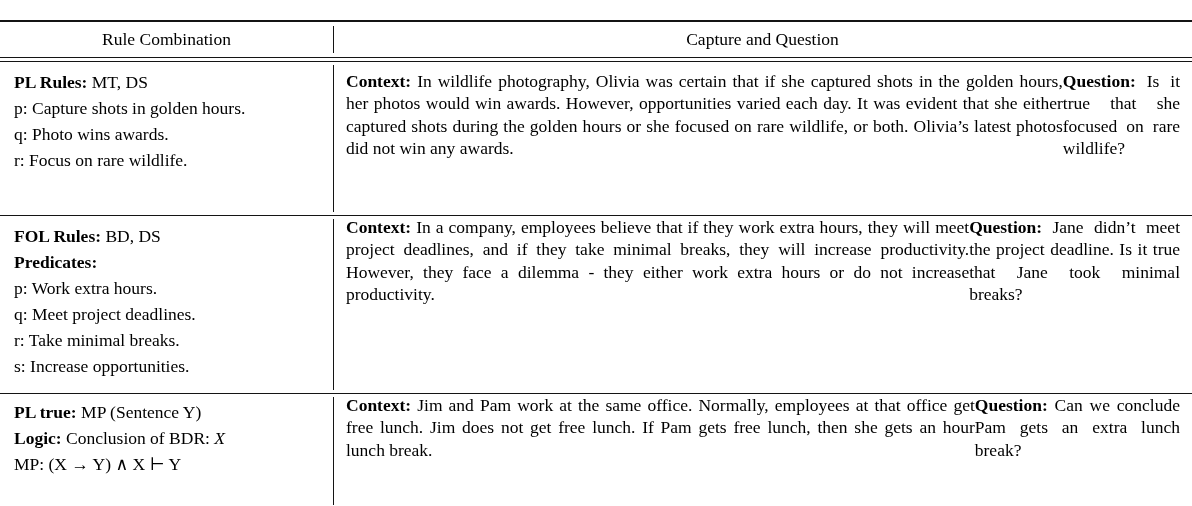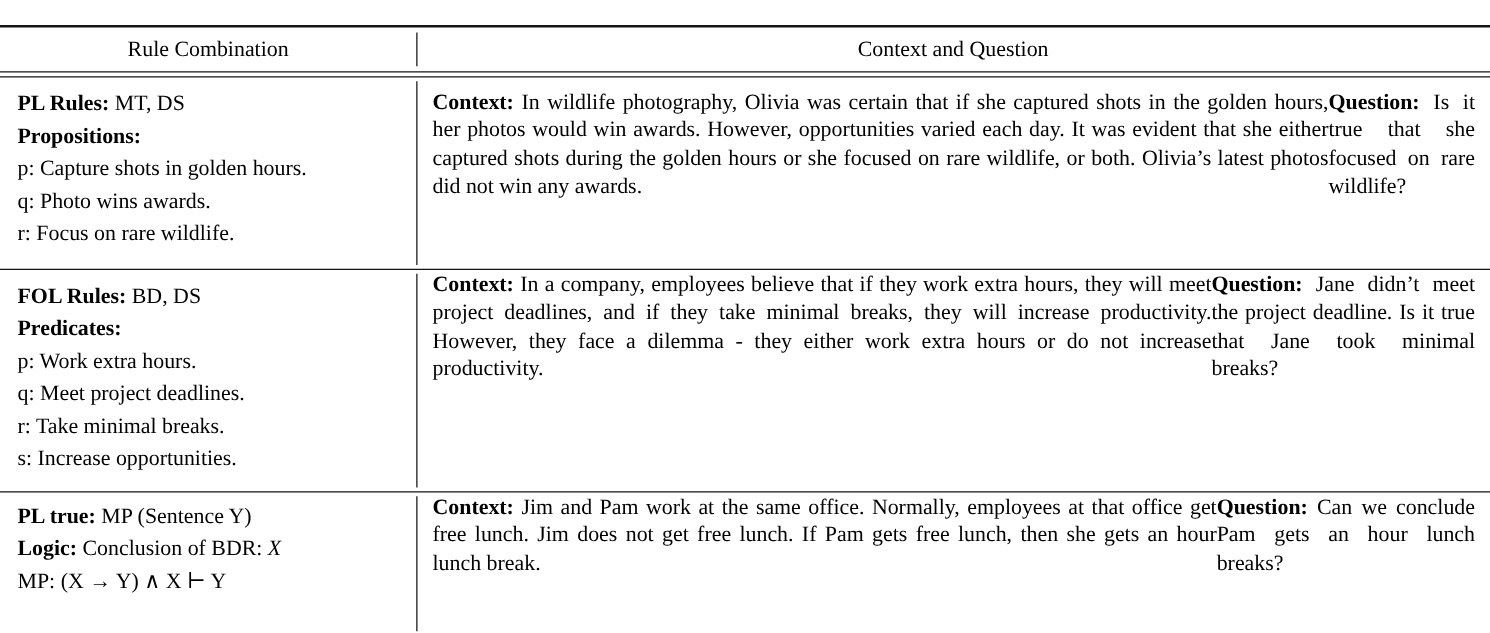--- a/index.html
+++ b/index.html
@@ -84,29 +84,28 @@
 </style>
 </head>
 <body>
 
 <div class="table-wrap">
 
   <div class="rule-top"></div>
 
   <div class="header-row">
     <div class="hcell c1">Rule Combination</div>
-    <div class="hcell c2">Context and Question</div>
+    <div class="hcell c2">Capture and Question</div>
   </div>
 
   <div class="rule-double"></div>
 
   <div class="row row-1 sep">
     <div class="cell-left">
       <div class="lline"><b>PL Rules:</b><span> MT, DS</span></div>
-      <div class="lline"><b>Propositions:</b><span></span></div>
       <div class="lline"><b></b><span>p: Capture shots in golden hours.</span></div>
       <div class="lline"><b></b><span>q: Photo wins awards.</span></div>
       <div class="lline"><b></b><span>r: Focus on rare wildlife.</span></div>
     </div>
     <div class="cell-right">
       <div class="para"><b>Context:</b><span> In wildlife photography, Olivia was certain that if she captured shots in the golden hours, her photos would win awards. However, opportunities varied each day. It was evident that she either captured shots during the golden hours or she focused on rare wildlife, or both. Olivia’s latest photos did not win any awards.</span></div>
       <div class="para"><b>Question:</b><span> Is it true that she focused on rare wildlife?</span></div>
     </div>
   </div>
 
@@ -126,19 +125,19 @@
   </div>
 
   <div class="row row-3">
     <div class="cell-left">
       <div class="lline"><b>PL true:</b><span> MP (Sentence Y)</span></div>
       <div class="lline"><b>Logic:</b><span> Conclusion of BDR: </span><span class="ital">X</span></div>
       <div class="lline"><b></b><span>MP: (X → Y) ∧ X ⊢ Y</span></div>
     </div>
     <div class="cell-right">
       <div class="para"><b>Context:</b><span> Jim and Pam work at the same office. Normally, employees at that office get free lunch. Jim does not get free lunch. If Pam gets free lunch, then she gets an hour lunch break.</span></div>
-      <div class="para"><b>Question:</b><span> Can we conclude Pam gets an hour lunch breaks?</span></div>
+      <div class="para"><b>Question:</b><span> Can we conclude Pam gets an extra lunch break?</span></div>
     </div>
   </div>
 
   <div class="rule-bottom"></div>
 
 </div>
 
 </body></html>

